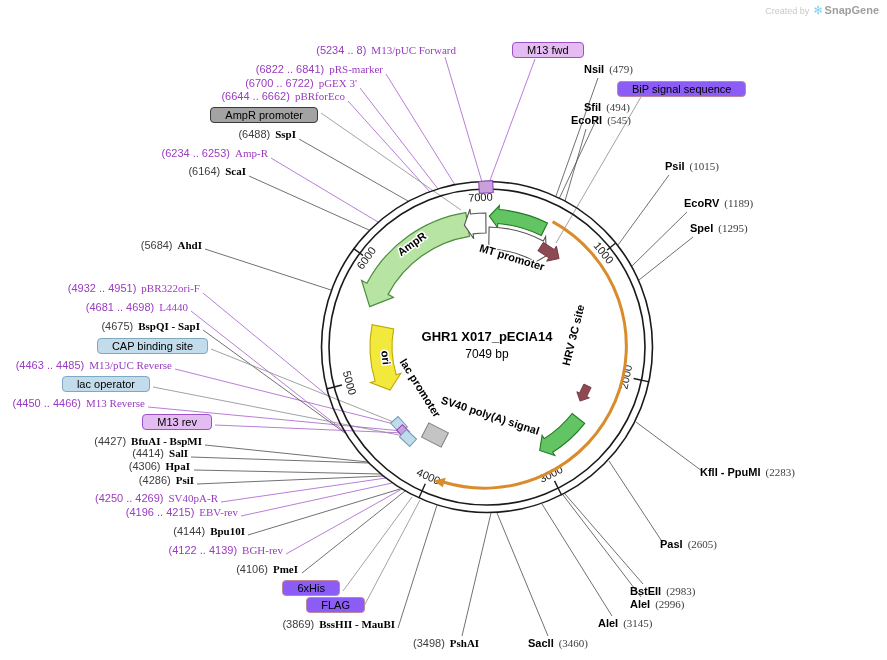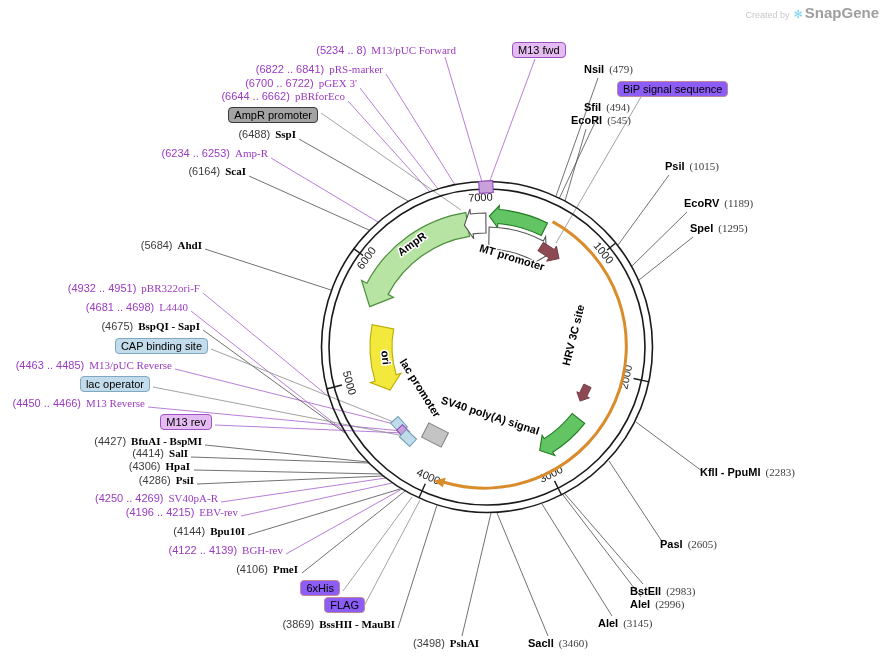--- a/index.html
+++ b/index.html
@@ -7,33 +7,33 @@
   body { width:887px; height:660px; font-family:"Liberation Sans", sans-serif; }
   #canvas { position:relative; width:887px; height:660px; background:#fff; overflow:hidden; }
   svg#map { position:absolute; left:0; top:0; }
 
   .lbl { position:absolute; font-size:11px; line-height:13px; white-space:nowrap; color:#000; }
   .lbl .name { font-weight:bold; color:#000; }
   .lbl .pos  { font-weight:normal; color:#3d3d3d; }
   .lbl .ml   { margin-left:5px;font-family:Liberation Serif, serif; }
   .primer, .primer .name, .primer .pos { color:#9a3bc0; font-weight:normal; }
 
-  .badge { position:absolute; font-size:11px; line-height:14px; padding:0 5px; border:1px solid;
+  .badge { position:absolute; font-size:11px; line-height:14px; padding:0 14px; border:1px solid;
            border-radius:4px; white-space:nowrap; color:#000; }
   .badge.purple { background:#e5bcf2; border-color:#9c51c7; }
   .badge.rose   { background:#8b5cf6; border-color:#c08998; }
   .badge.white  { background:#a3a3a3; border-color:#3a3a3a; }
   .badge.blue   { background:#c2dceb; border-color:#7fa8c2; }
 
   #title { position:absolute; left:487px; top:329px; transform:translateX(-50%); text-align:center; }
   #title .plasmid-name { font-size:13px; font-weight:bold; color:#000; }
   #title .plasmid-size { font-size:12px; color:#000; margin-top:3px; }
 
   #watermark { position:absolute; right:8px; top:4px; font-size:9px; color:#c9c9c9; }
-  #watermark .brand { color:#9e9e9e; font-size:15px; font-weight:bold; margin-left:2px; }
+  #watermark .brand { color:#9e9e9e; font-size:11px; font-weight:bold; margin-left:2px; }
   #watermark .logo { color:#7fd4f2; font-size:11px; margin-left:4px; }
 
   .tick-num  { font-family:"Liberation Sans", sans-serif; font-size:11px; fill:#1a1a1a;
                paint-order:stroke; stroke:#ffffff; stroke-width:3px; stroke-linejoin:round; }
   .feat-label{ font-family:"Liberation Sans", sans-serif; font-size:11px; font-weight:bold; fill:#000;
                paint-order:stroke; stroke:#ffffff; stroke-width:3px; stroke-linejoin:round; }
   line.en { stroke:#4d4d4d; stroke-width:0.8; }
   line.pr { stroke:#b06fd4; stroke-width:0.9; }
   line.bd { stroke:#8a8a8a; stroke-width:0.8; }
 </style>
@@ -160,20 +160,24 @@
   </g>
 
   <text class="feat-label" text-anchor="middle" transform="translate(414,247) rotate(-36)">AmpR</text>
   <text class="feat-label" text-anchor="middle" transform="translate(511,261) rotate(17)">MT promoter</text>
   <text class="feat-label" text-anchor="middle" transform="translate(577,336) rotate(-76)">HRV 3C site</text>
   <text class="feat-label" text-anchor="middle" transform="translate(382,358) rotate(84)">ori</text>
   <text class="feat-label" text-anchor="middle" transform="translate(417,390) rotate(58)">lac promoter</text>
   <text class="feat-label" text-anchor="middle" transform="translate(489,419) rotate(18)">SV40 poly(A) signal</text>
 </svg>
 
+<div id="title">
+  <div class="plasmid-name">GHR1 X017_pECIA14</div>
+  <div class="plasmid-size">7049 bp</div>
+</div>
 
 <div id="watermark">
   <span>Created by</span><span class="logo">✻</span><span class="brand">SnapGene</span>
 </div>
 
 <div class="lbl" style="left:584px;top:63px">
   <span class="name">NsiI</span><span class="pos ml">(479)</span>
 </div>
 <div class="lbl" style="left:584px;top:101px">
   <span class="name">SfiI</span><span class="pos ml">(494)</span>

